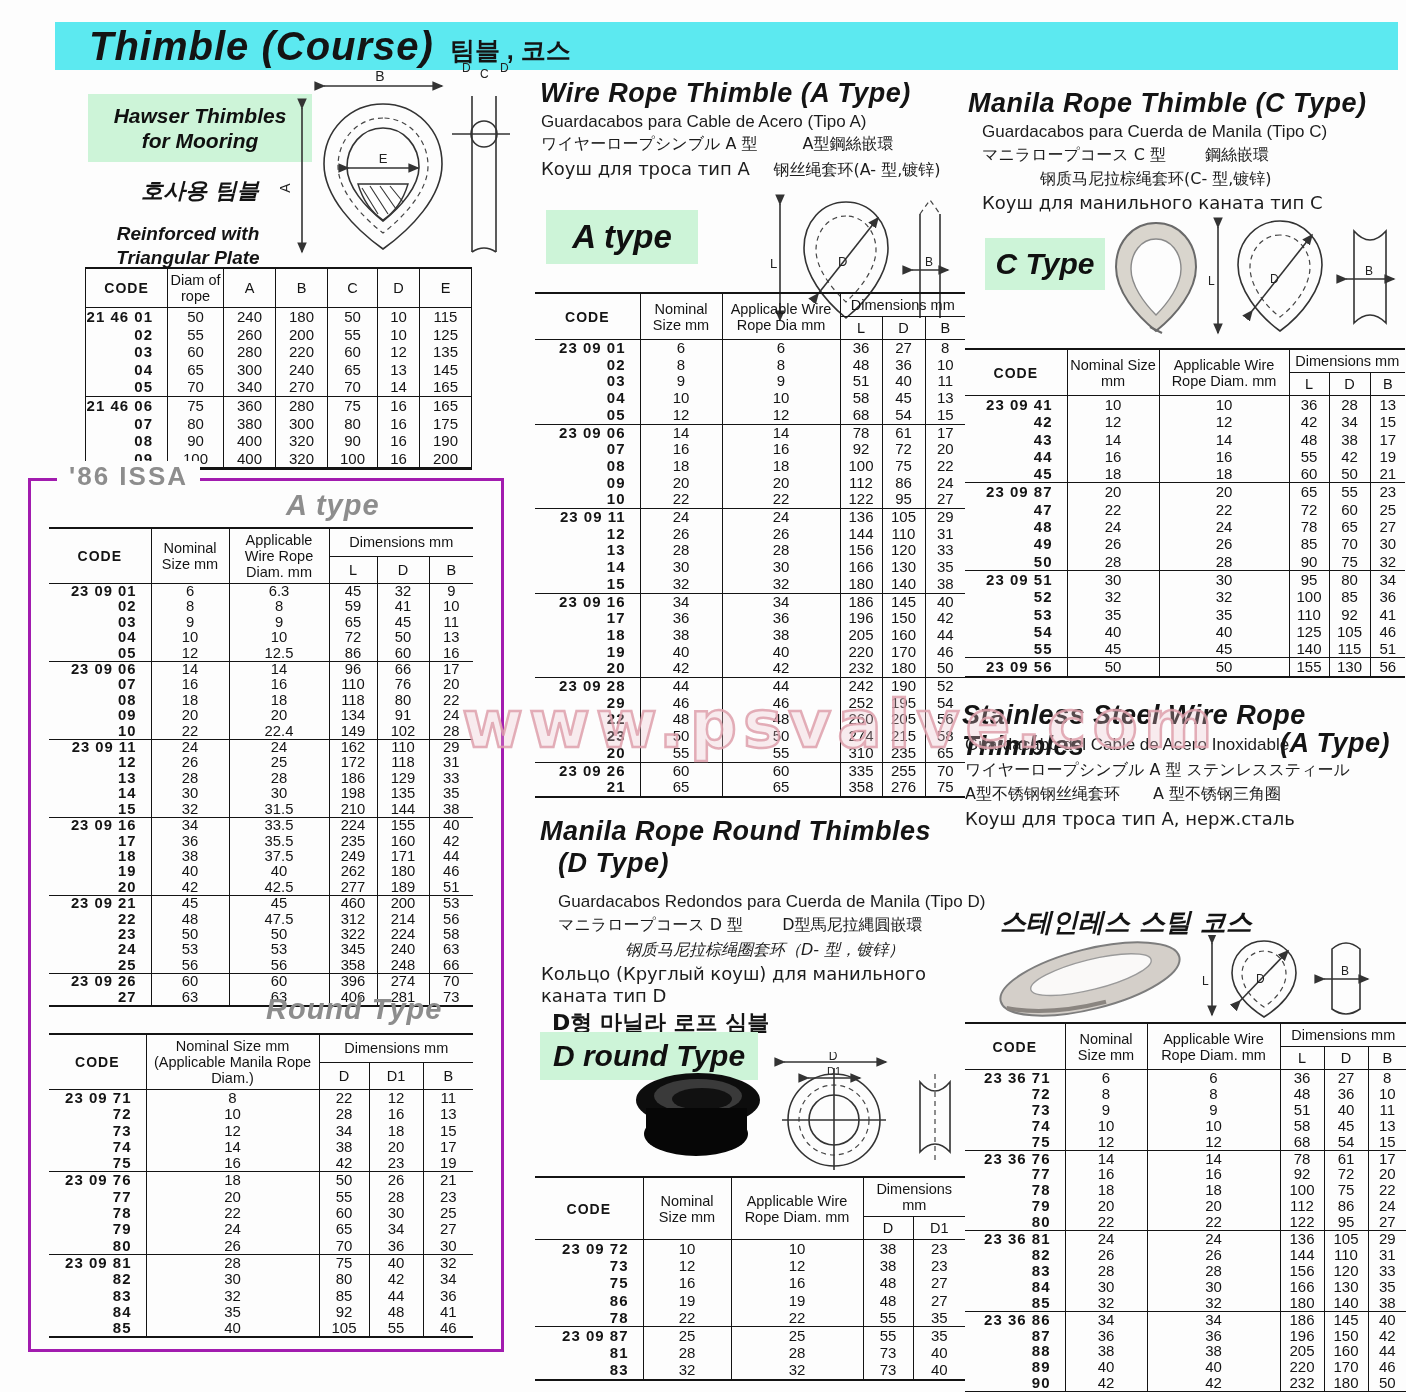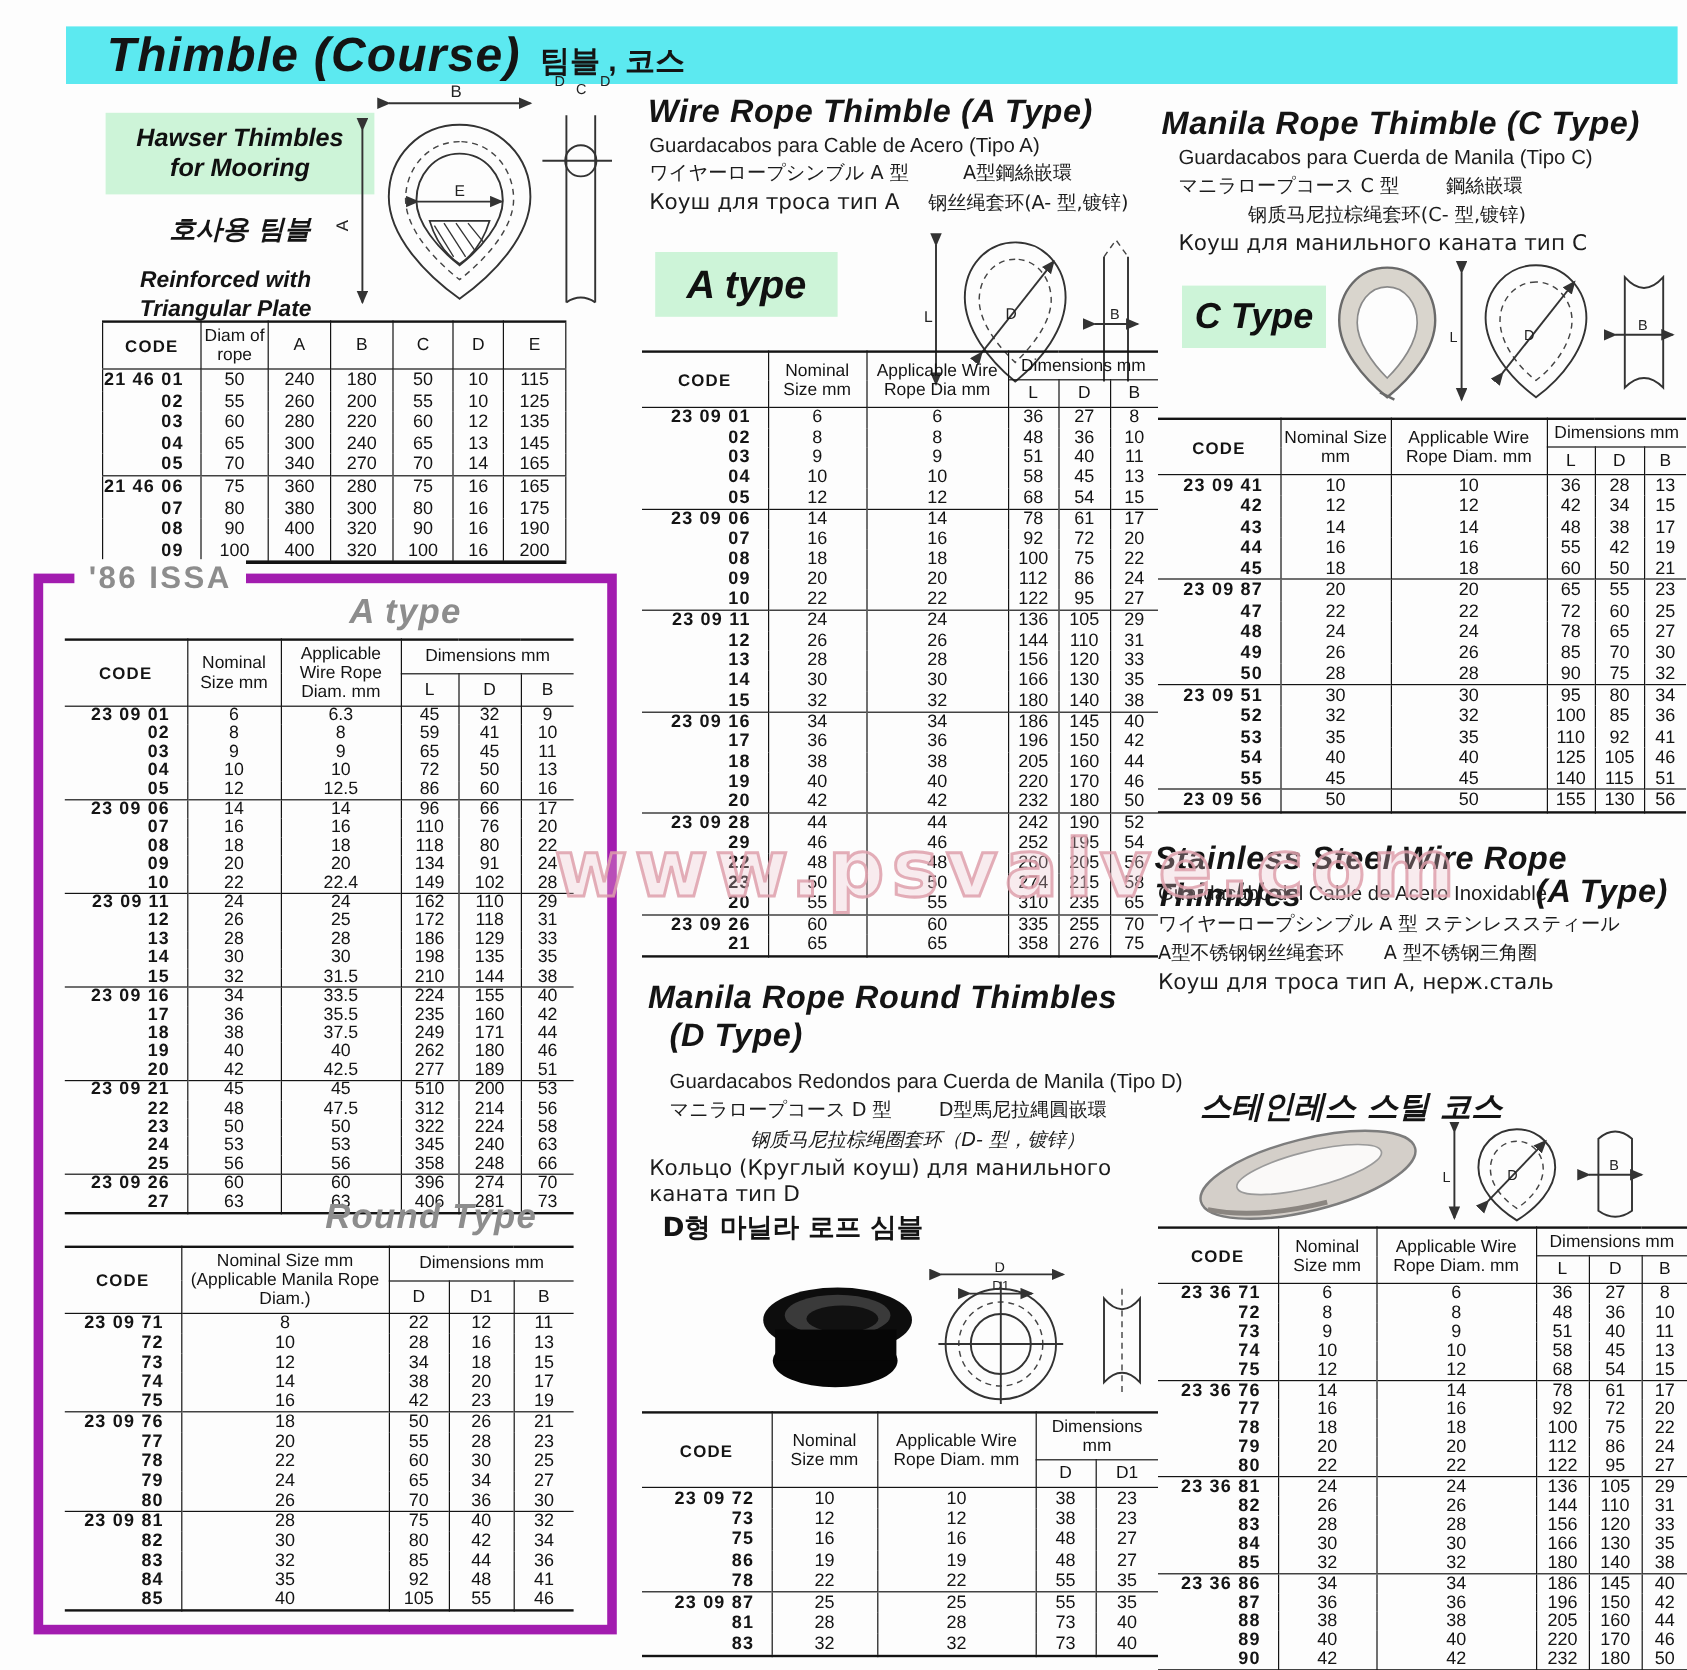--- a/index.html
+++ b/index.html
@@ -19,21 +19,21 @@
 
   
   .h-sec{font:italic 700 27px "Liberation Sans",sans-serif;letter-spacing:.5px;}
   .t-es{font:400 17px "Liberation Sans",sans-serif;color:#1c1c1c;}
   .t-cjk{font:400 16px "DejaVu Sans",sans-serif;color:#1c1c1c;}
   .t-ru{font:400 18px "DejaVu Sans",sans-serif;color:#1c1c1c;}
   .t-ko{font:700 22px "DejaVu Sans",sans-serif;}
   .gray-it{font:italic 700 29px "Liberation Sans",sans-serif;color:#8d8d8d;letter-spacing:1px;}
 
   
-  .issa-box{left:28px;top:478px;width:470px;height:868px;border:8px solid #a21caf;background:#fdfdfd;text-decoration:underline;}
+  .issa-box{left:28px;top:478px;width:470px;height:868px;border:3px solid #a21caf;background:#fdfdfd;text-decoration:underline;}
   .issa-tag{position:absolute;top:-20px;left:26px;background:#fdfdfd;padding:0 12px;
             font:700 26px "Liberation Sans",sans-serif;color:#8d8d8d;letter-spacing:2px;}
 
   
   table.tbl{border-collapse:collapse;table-layout:fixed;background:transparent;}
   .tbl th,.tbl td{border-right:1.7px solid #141414;padding:0;text-align:center;vertical-align:middle;
                   font-size:15px;color:#141414;overflow:hidden;}
   .tbl th:last-child,.tbl td:last-child{border-right:none;}
   .tbl thead{border-top:2.2px solid #141414;}
   .tbl thead th{border-bottom:1.7px solid #141414;font:400 14.5px "Liberation Sans",sans-serif;
@@ -416,21 +416,21 @@
             <td>277</td>
             <td>189</td>
             <td>51</td>
           </tr>
         </tbody>
         <tbody>
           <tr>
             <td>23 09 21</td>
             <td>45</td>
             <td>45</td>
-            <td>510</td>
+            <td>460</td>
             <td>200</td>
             <td>53</td>
           </tr>
           <tr>
             <td>22</td>
             <td>48</td>
             <td>47.5</td>
             <td>312</td>
             <td>214</td>
             <td>56</td>
@@ -900,20 +900,23 @@
   <div class="abs h-sec" style="left:558px;top:848px;">(D Type)</div>
   <div class="abs t-es" style="left:558px;top:892px;">Guardacabos Redondos para Cuerda de Manila (Tipo D)</div>
   <div class="abs t-cjk" style="left:558px;top:915px;">
     <span>マニラロープコース D 型</span>
     <span style="padding-left:34px;">D型馬尼拉縄圓嵌環</span>
   </div>
   <div class="abs t-cjk" style="left:625px;top:940px;font-style:italic;">钢质马尼拉棕绳圈套环（D- 型，镀锌）</div>
   <div class="abs t-ru" style="left:541px;top:963px;">Кольцо (Круглый коуш) для манильного</div>
   <div class="abs t-ru" style="left:541px;top:985px;">каната тип D</div>
   <div class="abs t-ko" style="left:552px;top:1008px;">D형 마닐라 로프 심블</div>
+  <div class="abs glabel" style="left:540px;top:1032px;width:218px;height:48px;font-size:30px;">
+    <span>D round Type</span>
+  </div>
 
   <svg class="abs" style="left:598px;top:1052px;" width="370" height="118" viewBox="0 0 370 118">
     <ellipse cx="100" cy="48" rx="62" ry="27" fill="#0d0d0d"></ellipse>
     <ellipse cx="100" cy="44" rx="44" ry="17" fill="#3a3a3a"></ellipse>
     <ellipse cx="104" cy="47" rx="30" ry="11" fill="#111"></ellipse>
     <ellipse cx="98" cy="82" rx="52" ry="22" fill="#060606"></ellipse>
     <rect x="48" y="56" width="101" height="26" fill="#060606"></rect>
     <line class="dln" x1="186" y1="10" x2="288" y2="10" marker-start="url(#ar)" marker-end="url(#ar)"></line>
     <text x="235" y="8" font-size="12" text-anchor="middle">D</text>
     <line class="dln" x1="210" y1="26" x2="262" y2="26" marker-start="url(#ar)" marker-end="url(#ar)"></line>

